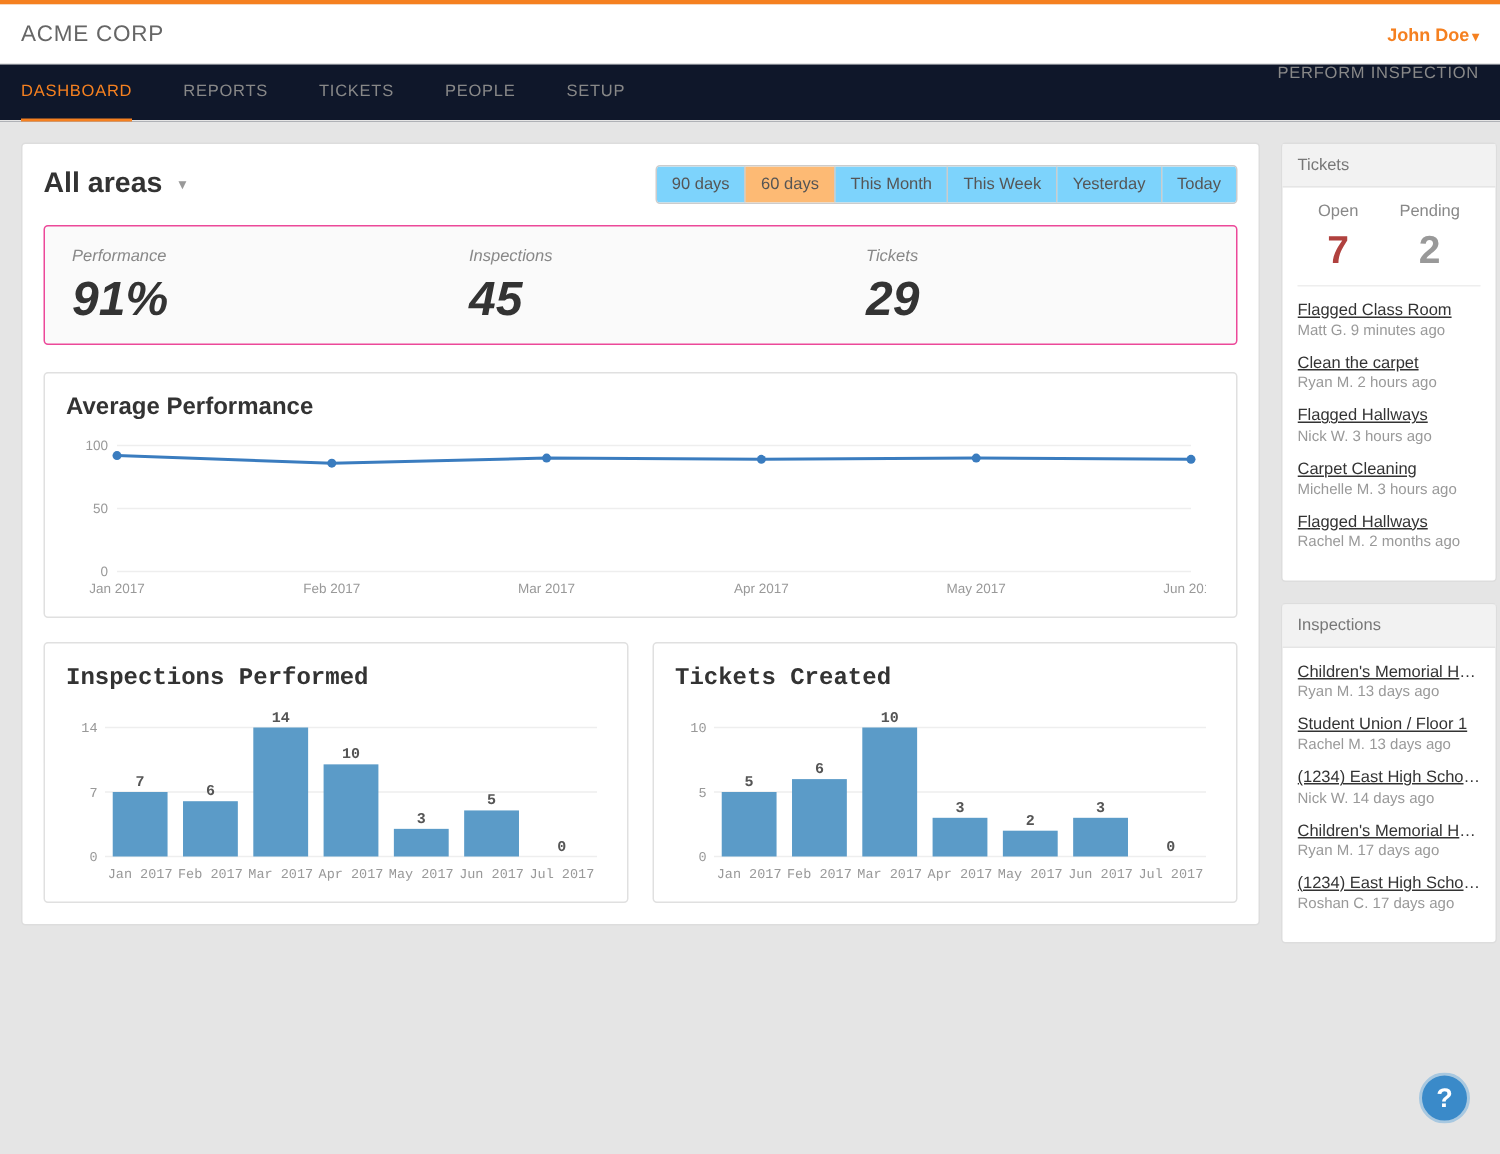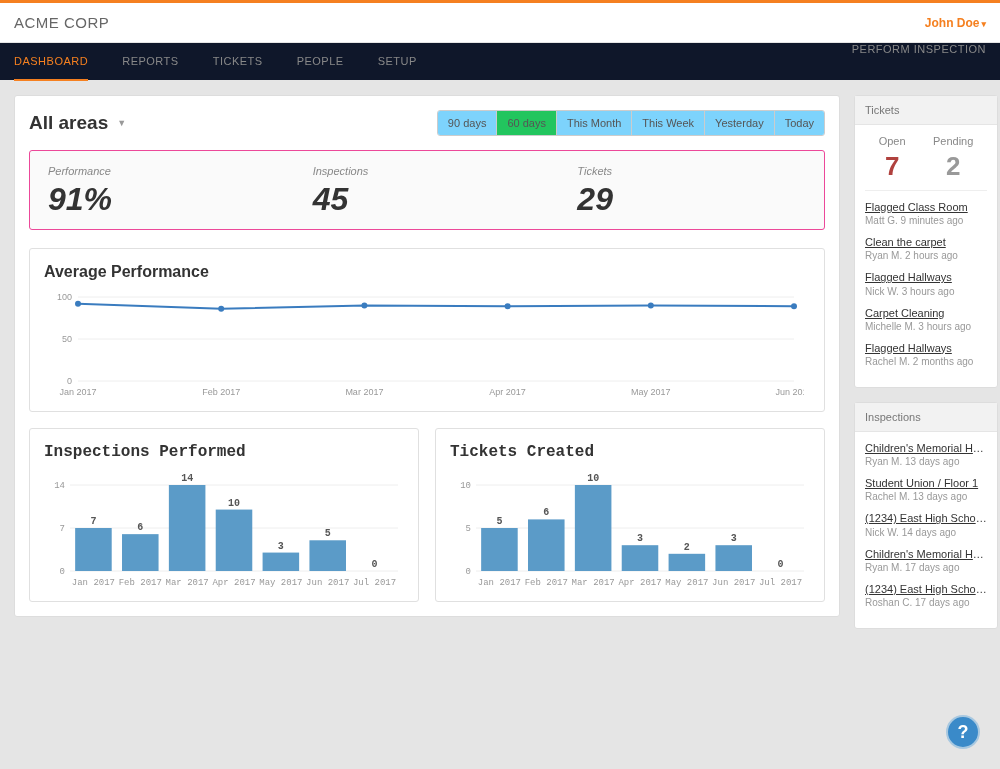--- a/index.html
+++ b/index.html
@@ -44,21 +44,21 @@
 .navlink.active { color: #f58020; border-bottom: 2px solid #f58020; margin-bottom: -1px; }
 .navright { font-size: 11px; color: #888; letter-spacing: .5px; cursor: pointer; }
 .content { display: flex; padding: 14px; gap: 14px; align-items: flex-start; }
 .main { flex: 1; background: #fff; border: 1px solid #ddd; border-radius: 3px; padding: 14px; }
 .main-header { display: flex; justify-content: space-between; align-items: center; margin-bottom: 14px; }
 .areaselect { font-size: 19px; font-weight: 700; color: #333; display: flex; align-items: center; cursor: pointer; }
 .areaselect .tri { font-size: 9px; color: #999; margin-left: 9px; }
 .rangebtns { display: flex; border: 1px solid #ccc; border-radius: 3px; overflow: hidden; }
 .rangebtn { font-size: 11px; color: #555; padding: 6px 10px; border-right: 1px solid #ccc; background: #7dd3fc; cursor: pointer; }
 .rangebtn:last-child { border-right: none; }
-.rangebtn.active { background: #22c55e; }
+.rangebtn.active { background: #fdba74; }
 .kpis { display: flex; border: 1px solid #ec4899; border-radius: 3px; background: #fafafa; padding: 14px 0; margin-bottom: 18px; font-style: italic; }
 .kpi { flex: 1; padding: 0 18px; }
 .kpi-label { font-size: 11px; color: #888; margin-bottom: 6px; }
 .kpi-value { font-size: 32px; font-weight: 700; color: #333; line-height: 1; }
 .kpi-unit { font-size: 14px; font-weight: 700; color: #333; margin-left: 4px; }
 .panel { border: 1px solid #e0e0e0; border-radius: 3px; padding: 14px 14px 10px 14px; margin-bottom: 16px; }
 .panel-title { font-size: 16px; font-weight: 700; color: #333; margin-bottom: 10px; }
 .twocol { display: flex; gap: 16px; }
 .twocol .panel { flex: 1; margin-bottom: 0; font-family: Liberation Mono, monospace; }
 .sidebar { width: 144px; display: flex; flex-direction: column; gap: 14px; }

